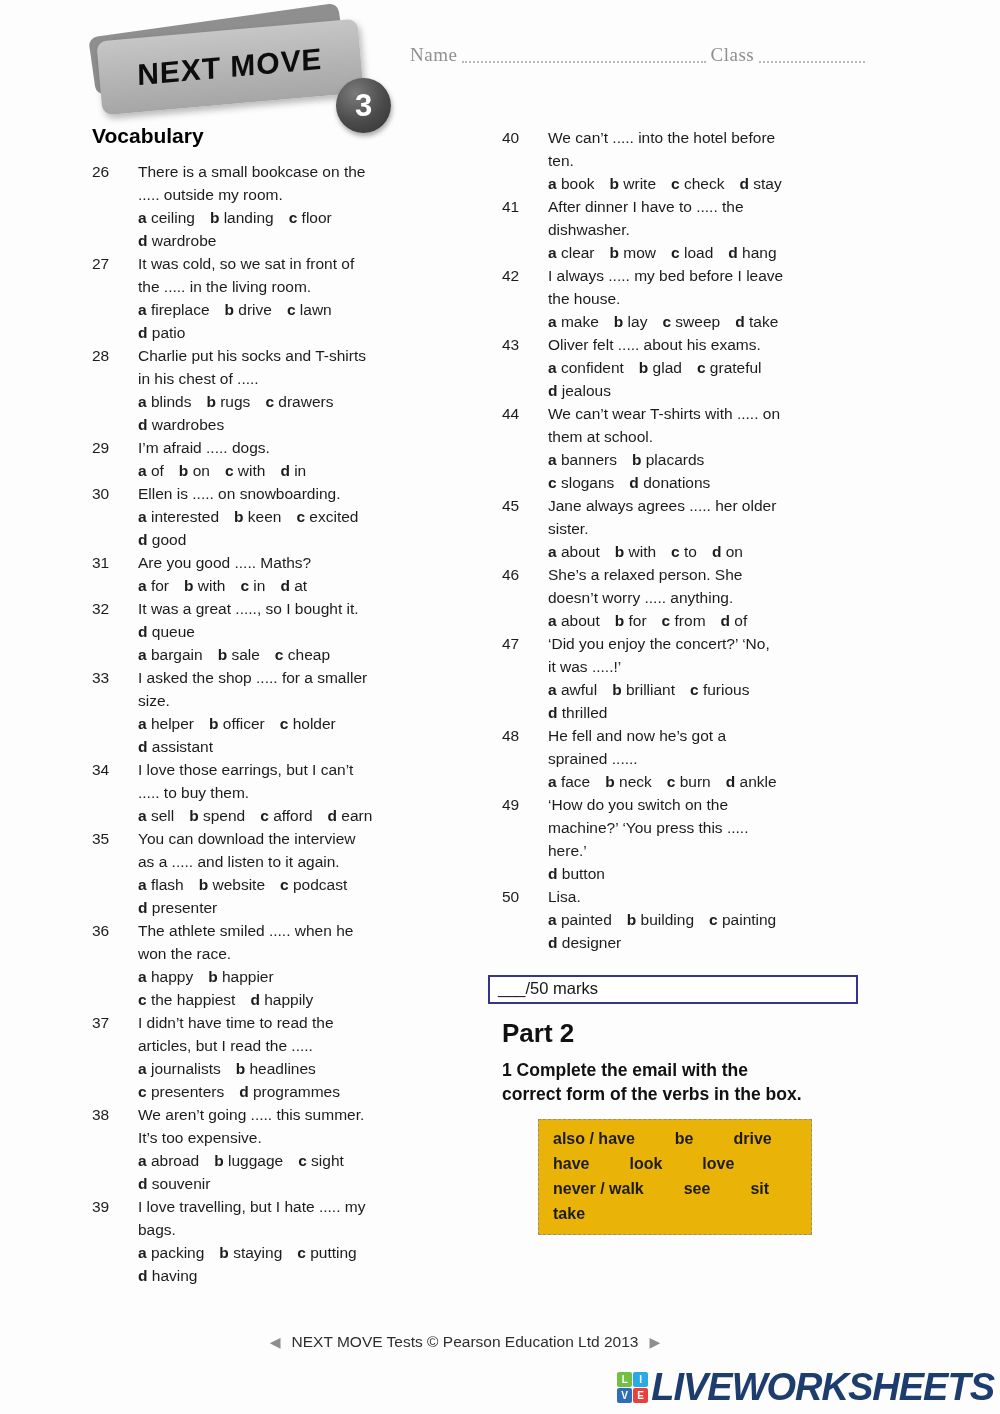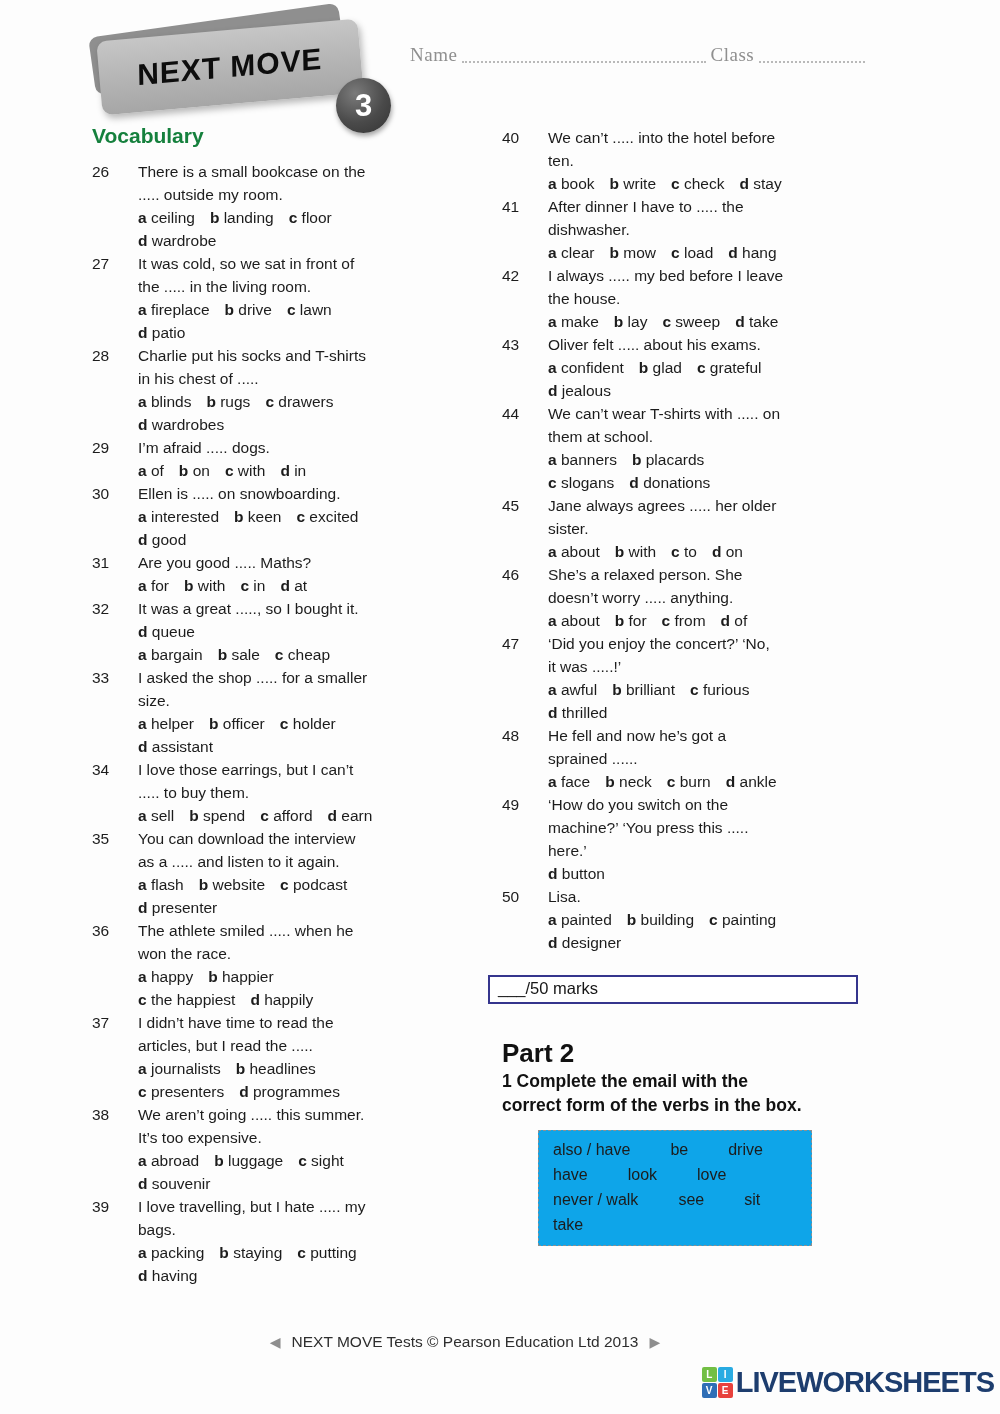--- a/index.html
+++ b/index.html
@@ -37,41 +37,41 @@
     font-family:"Liberation Serif", serif; font-size:19px; color:#8f8f8f; letter-spacing:.5px;margin-left:18px;
   }
   .leader { border-bottom:2px dotted #b9b9b9; height:16px; margin:0 5px 3px 5px; }
   .leader.name-line { flex:2.3; }
   .leader.class-line { flex:1; margin-right:0; }
 
   
   .col { position:absolute; }
   #left-col  { left:92px;  top:124px; width:376px; }
   #right-col { left:502px; top:126px; width:376px; }
-  .vocab-title { font-size:21px; font-weight:bold; margin-bottom:12px; color:#15803d; }
+  .vocab-title { font-size:21px; font-weight:bold; margin-bottom:12px; color:#000000; }
 
   .q { display:grid; grid-template-columns:46px 1fr; }
   .q-num  { font-size:15.5px; line-height:23px; }
   .q-body { font-size:15.5px; line-height:23px; width:330px; }
   .stem-line { }
   .opt-line { }
   .opt { white-space:nowrap; margin-right:15px; }
   .opt:last-child { margin-right:0; }
   .opt b { font-weight:bold; }
 
   
   .marks-box {
     margin:21px 0 0 -14px; width:370px; border:2px solid #35358d;
     padding:2px 20px 4px 8px; font-size:16.5px; color:#161616; background:#fff;
   }
-  .part2-title { margin-top:34px; font-size:26px; font-weight:bold; color:#111; }
-  .part2-instruction { margin-top:0; font-size:17.5px; font-weight:bold; line-height:24px; color:#111; }
+  .part2-title { margin-top:14px; font-size:26px; font-weight:bold; color:#111; }
+  .part2-instruction { margin-top:9px; font-size:17.5px; font-weight:bold; line-height:24px; color:#111; }
   .verb-box {
     margin:13px 0 0 36px; width:274px; border:1px dashed #8f8f8f;
-    padding:6px 0 8px 14px; background:#0ea5e9;
+    padding:6px 0 8px 14px; background:#eab308;font-weight:bold;
   }
   .verb-row { display:flex; gap:40px; font-size:16px; line-height:25px; }
 
   
   .footer {
     position:absolute; left:0; top:1333px; width:930px;
     display:flex; align-items:center; justify-content:center; gap:11px;
   }
   .footer-arrow { color:#8e8e8e; font-size:14px; line-height:18px; }
   .footer-text { font-size:15.5px; color:#2e2e2e; }
@@ -79,21 +79,21 @@
   
   .brand {
     position:absolute; right:6px; top:1366px;
     display:flex; align-items:center; gap:3px;
   }
   .tiles { display:grid; grid-template-columns:15px 15px; grid-gap:1px; }
   .tile {
     width:15px; height:15px; border-radius:2px;
     color:#fff; font-size:10px; font-weight:bold; line-height:15px; text-align:center;
   }
-  .wordmark { font-size:29px; font-weight:bold; letter-spacing:-1px; }
+  .wordmark { font-size:38px; font-weight:bold; letter-spacing:-1px;font-style:italic; }
 </style>
 </head>
 <body>
 
 <div class="page">
 
   <div class="logo-wrap">
     <div class="logo-underlay"></div>
     <div class="logo-banner">
       <span class="logo-text">NEXT MOVE</span>

